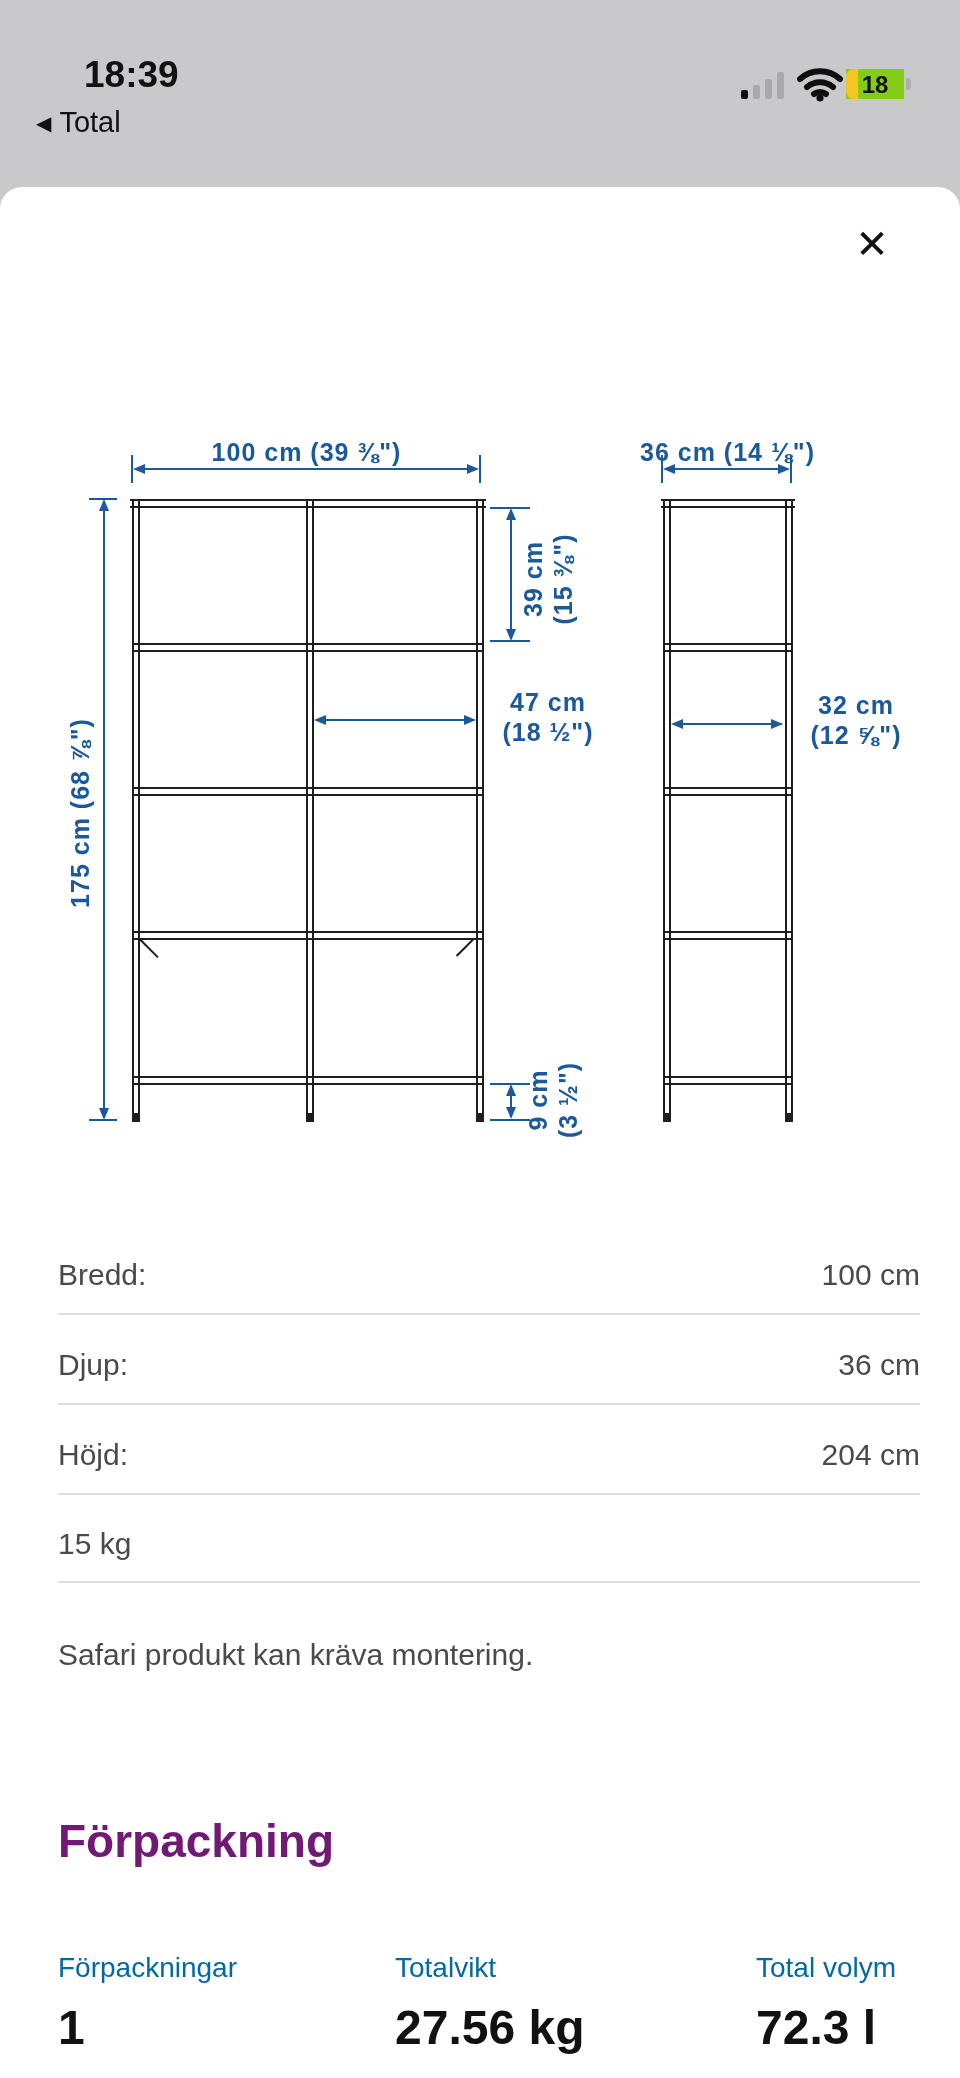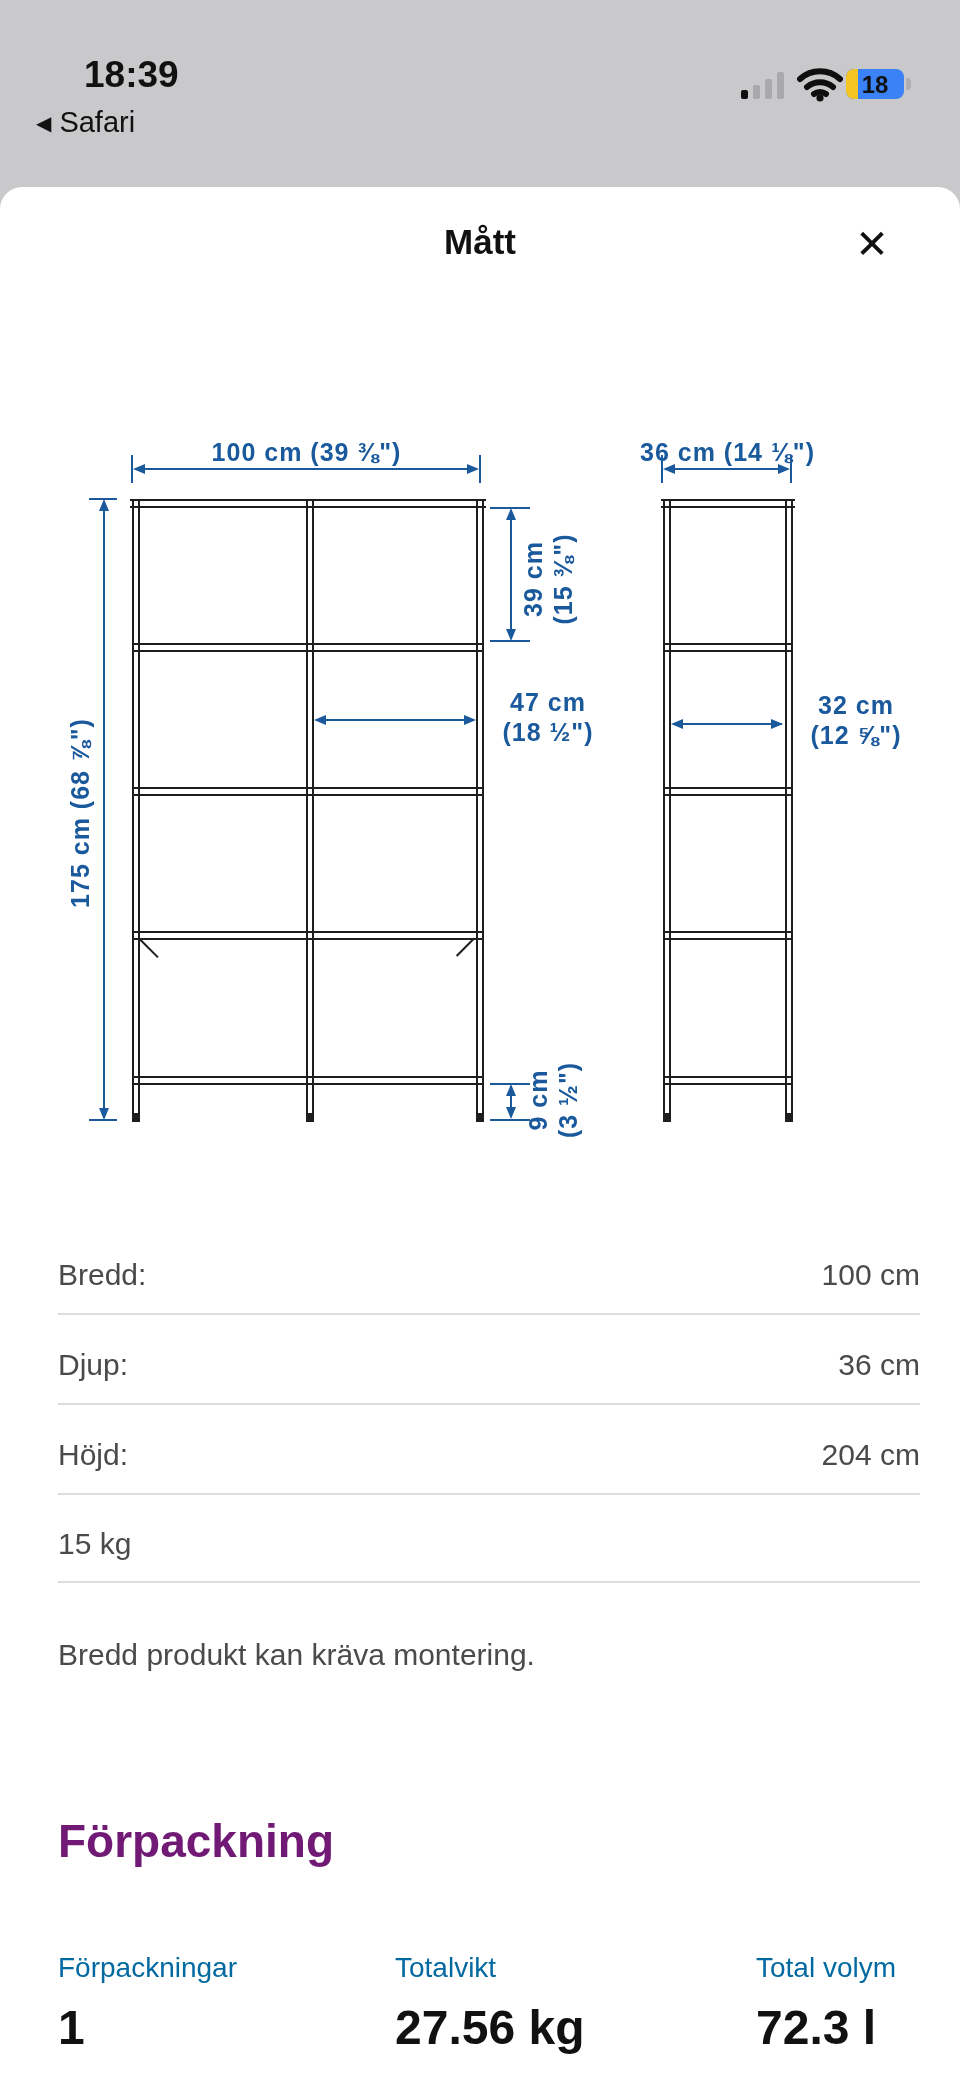--- a/index.html
+++ b/index.html
@@ -7,21 +7,21 @@
   #screen{position:absolute;left:0;top:8px;width:960px;height:2078px;overflow:hidden;margin-top:24px;}
 
   
   .time{position:absolute;left:84px;top:22px;font-size:37px;font-weight:700;color:#111;}
   .back{position:absolute;left:36px;top:74px;font-size:29px;color:#111;display:flex;align-items:center;gap:8px;}
   .back .chev{font-size:20px;}
   .sigbars{position:absolute;left:741px;top:40px;width:44px;height:27px;}
   .sigbars i{position:absolute;bottom:0;width:7px;border-radius:2px;background:#a9a9ab;}
   .sigbars i.on{background:#0f0f0f;}
   .wifi{position:absolute;left:797px;top:36px;}
-  .batt{position:absolute;left:846px;top:37px;width:58px;height:30px;border-radius:8px;background:#3b82f6;}
+  .batt{position:absolute;left:846px;top:37px;width:58px;height:30px;border-radius:0;background:#84cc16;}
   .batt .fill{position:absolute;left:0;top:0;width:12px;height:30px;border-radius:8px 0 0 8px;background:#f5c523;}
   .batt .lvl{position:absolute;left:0;top:0;width:58px;height:30px;text-align:center;line-height:31px;font-size:24px;font-weight:700;color:#111;}
   .batt .nub{position:absolute;left:60px;top:9px;width:5px;height:12px;border-radius:0 4px 4px 0;background:#aeaeb0;}
 
   
   .sheet{position:absolute;left:0;top:155px;width:960px;height:1923px;background:#ffffff;border-radius:22px 22px 0 0;}
   .sheet-title{position:absolute;left:0;top:190px;width:960px;text-align:center;font-size:35px;font-weight:700;color:#111;}
   .close-btn{position:absolute;left:842px;top:184px;width:60px;height:56px;text-align:center;line-height:56px;font-size:40px;color:#111;cursor:pointer;}
 
   
@@ -57,21 +57,21 @@
 </style>
 </head>
 <body>
 
 <div id="screen">
 
   <div>
     <div class="time">18:39</div>
     <div class="back">
       <span class="chev">◀</span>
-      <span>Safari</span>
+      <span>Total</span>
     </div>
     <div class="sigbars">
       <i class="on" style="left:0;height:9px;"></i>
       <i style="left:12px;height:14px;"></i>
       <i style="left:24px;height:20px;"></i>
       <i style="left:36px;height:27px;"></i>
     </div>
     <svg class="wifi" width="46" height="34" viewBox="0 0 46 34">
       <path d="M3 11 A30 30 0 0 1 43 11" stroke="#0f0f0f" stroke-width="6" fill="none" stroke-linecap="round"></path>
       <path d="M10 19 A20 20 0 0 1 36 19" stroke="#0f0f0f" stroke-width="6" fill="none" stroke-linecap="round"></path>
@@ -79,21 +79,20 @@
       <circle cx="23" cy="30" r="3.6" fill="#0f0f0f"></circle>
     </svg>
     <div class="batt">
       <div class="fill"></div>
       <div class="lvl">18</div>
       <div class="nub"></div>
     </div>
   </div>
 
   <div class="sheet"></div>
-  <div class="sheet-title">Mått</div>
   <div class="close-btn"><span>✕</span></div>
 
   <div>
 
     <div class="leg" style="left:132px;top:467px;height:623px;"></div>
     <div class="leg" style="left:306px;top:467px;height:623px;"></div>
     <div class="leg" style="left:476px;top:467px;height:623px;"></div>
 
     <div class="bar" style="left:130px;top:467px;width:356px;"></div>
     <div class="bar" style="left:132px;top:611px;width:352px;"></div>
@@ -207,21 +206,21 @@
       <span>Höjd:</span>
       <span>204 cm</span>
     </div>
     <div class="divider" style="top:1461px;"></div>
     <div class="spec-row" style="top:1495px;">
       <span>15 kg</span>
     </div>
     <div class="divider" style="top:1549px;"></div>
   </div>
 
-  <div class="note">Bredd produkt kan kräva montering.</div>
+  <div class="note">Safari produkt kan kräva montering.</div>
 
   <div>
     <div class="pkg-heading">Förpackning</div>
     <div class="pkg-label c1">Förpackningar</div>
     <div class="pkg-label c2">Totalvikt</div>
     <div class="pkg-label c3">Total volym</div>
     <div class="pkg-value c1">1</div>
     <div class="pkg-value c2">27.56 kg</div>
     <div class="pkg-value c3">72.3 l</div>
   </div>

